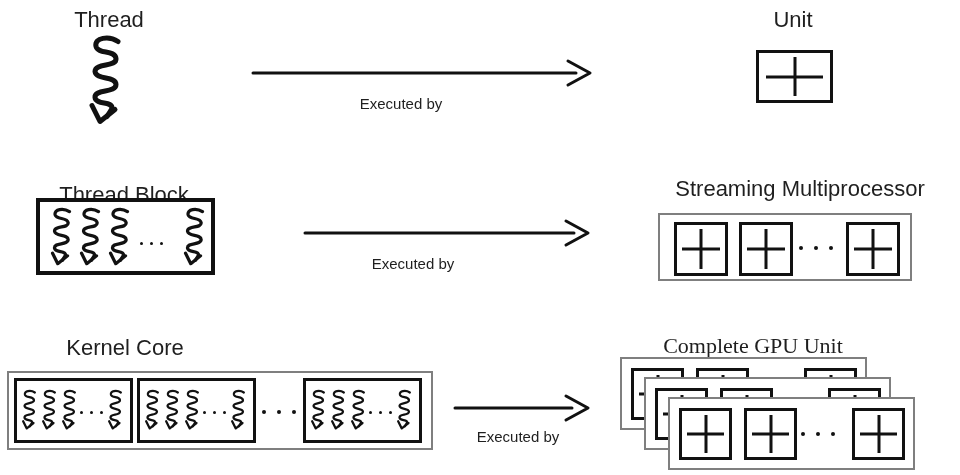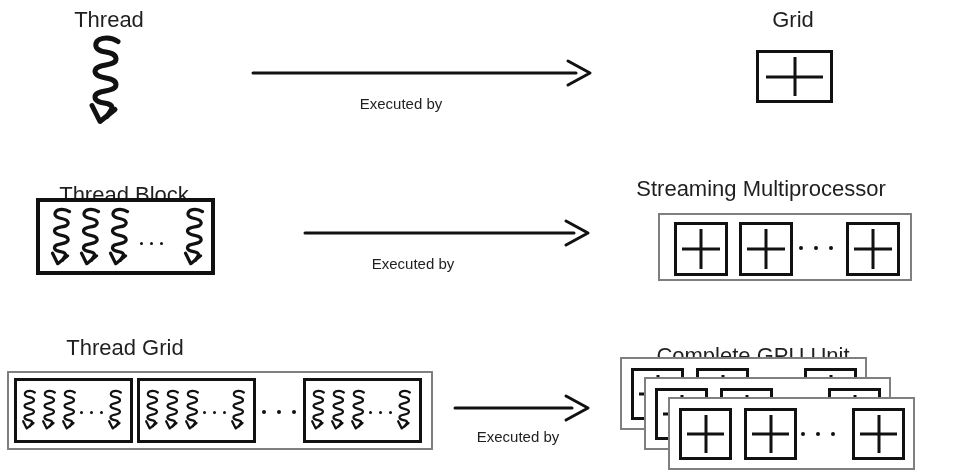--- a/index.html
+++ b/index.html
@@ -127,21 +127,21 @@
       <use href="#sq"></use>
     </svg>
 
   <div class="exec" style="left:301px; top:51px; width:200px;">Executed by</div>
 
   <svg class="harrow" style="left:250px; top:58px;" width="346" height="30" viewBox="0 0 346 30">
     <line x1="3" y1="15" x2="326" y2="15"></line>
     <polyline points="318,3 340,15 318,27"></polyline>
   </svg>
 
-  <div class="label" style="left:723px; top:7px; width:140px;">Grid</div>
+  <div class="label" style="left:723px; top:7px; width:140px;">Unit</div>
 
   <div class="cell corebox">
     <div class="plus"></div>
   </div>
 
   <div class="label" style="left:34px; top:182px; width:180px;">Thread Block</div>
 
   <div class="tblock">
     <svg class="sq s1">
         <use href="#sq"></use>
@@ -162,40 +162,40 @@
       </svg>
   </div>
 
   <div class="exec" style="left:313px; top:211px; width:200px;">Executed by</div>
 
   <svg class="harrow" style="left:302px; top:218px;" width="292" height="30" viewBox="0 0 292 30">
     <line x1="3" y1="15" x2="272" y2="15"></line>
     <polyline points="264,3 286,15 264,27"></polyline>
   </svg>
 
-  <div class="label" style="left:611px; top:176px; width:300px;">Streaming Multiprocessor</div>
+  <div class="label" style="left:650px; top:176px; width:300px;">Streaming Multiprocessor</div>
 
   <div class="smbox">
     <div class="cell c1">
         <div class="plus"></div>
       </div>
     <div class="cell c2">
         <div class="plus"></div>
       </div>
     <div class="dts">
         <i></i>
         <i></i>
         <i></i>
       </div>
     <div class="cell c3">
         <div class="plus"></div>
       </div>
   </div>
 
-  <div class="label" style="left:25px; top:335px; width:200px;">Thread Grid</div>
+  <div class="label" style="left:25px; top:335px; width:200px;">Kernel Core</div>
 
   <div class="gridbox">
     <div class="gblock b1">
       <svg class="sq s1">
           <use href="#sq"></use>
         </svg>
       <svg class="sq s2">
           <use href="#sq"></use>
         </svg>
       <svg class="sq s3">
@@ -255,21 +255,21 @@
     </div>
   </div>
 
   <div class="exec" style="left:418px; top:384px; width:200px;">Executed by</div>
 
   <svg class="harrow" style="left:452px; top:393px;" width="142" height="30" viewBox="0 0 142 30">
     <line x1="3" y1="15" x2="120" y2="15"></line>
     <polyline points="114,3 136,15 114,27"></polyline>
   </svg>
 
-  <div class="label" style="left:603px; top:343px; width:300px;">Complete GPU Unit</div>
+  <div class="label" style="left:603px; top:333px; width:300px;font-family:Liberation Serif, serif;">Complete GPU Unit</div>
 
   <div class="card back">
     <div class="cell c1">
         <div class="plus"></div>
       </div>
     <div class="cell c2">
         <div class="plus"></div>
       </div>
     <div class="dts">
         <i></i>

